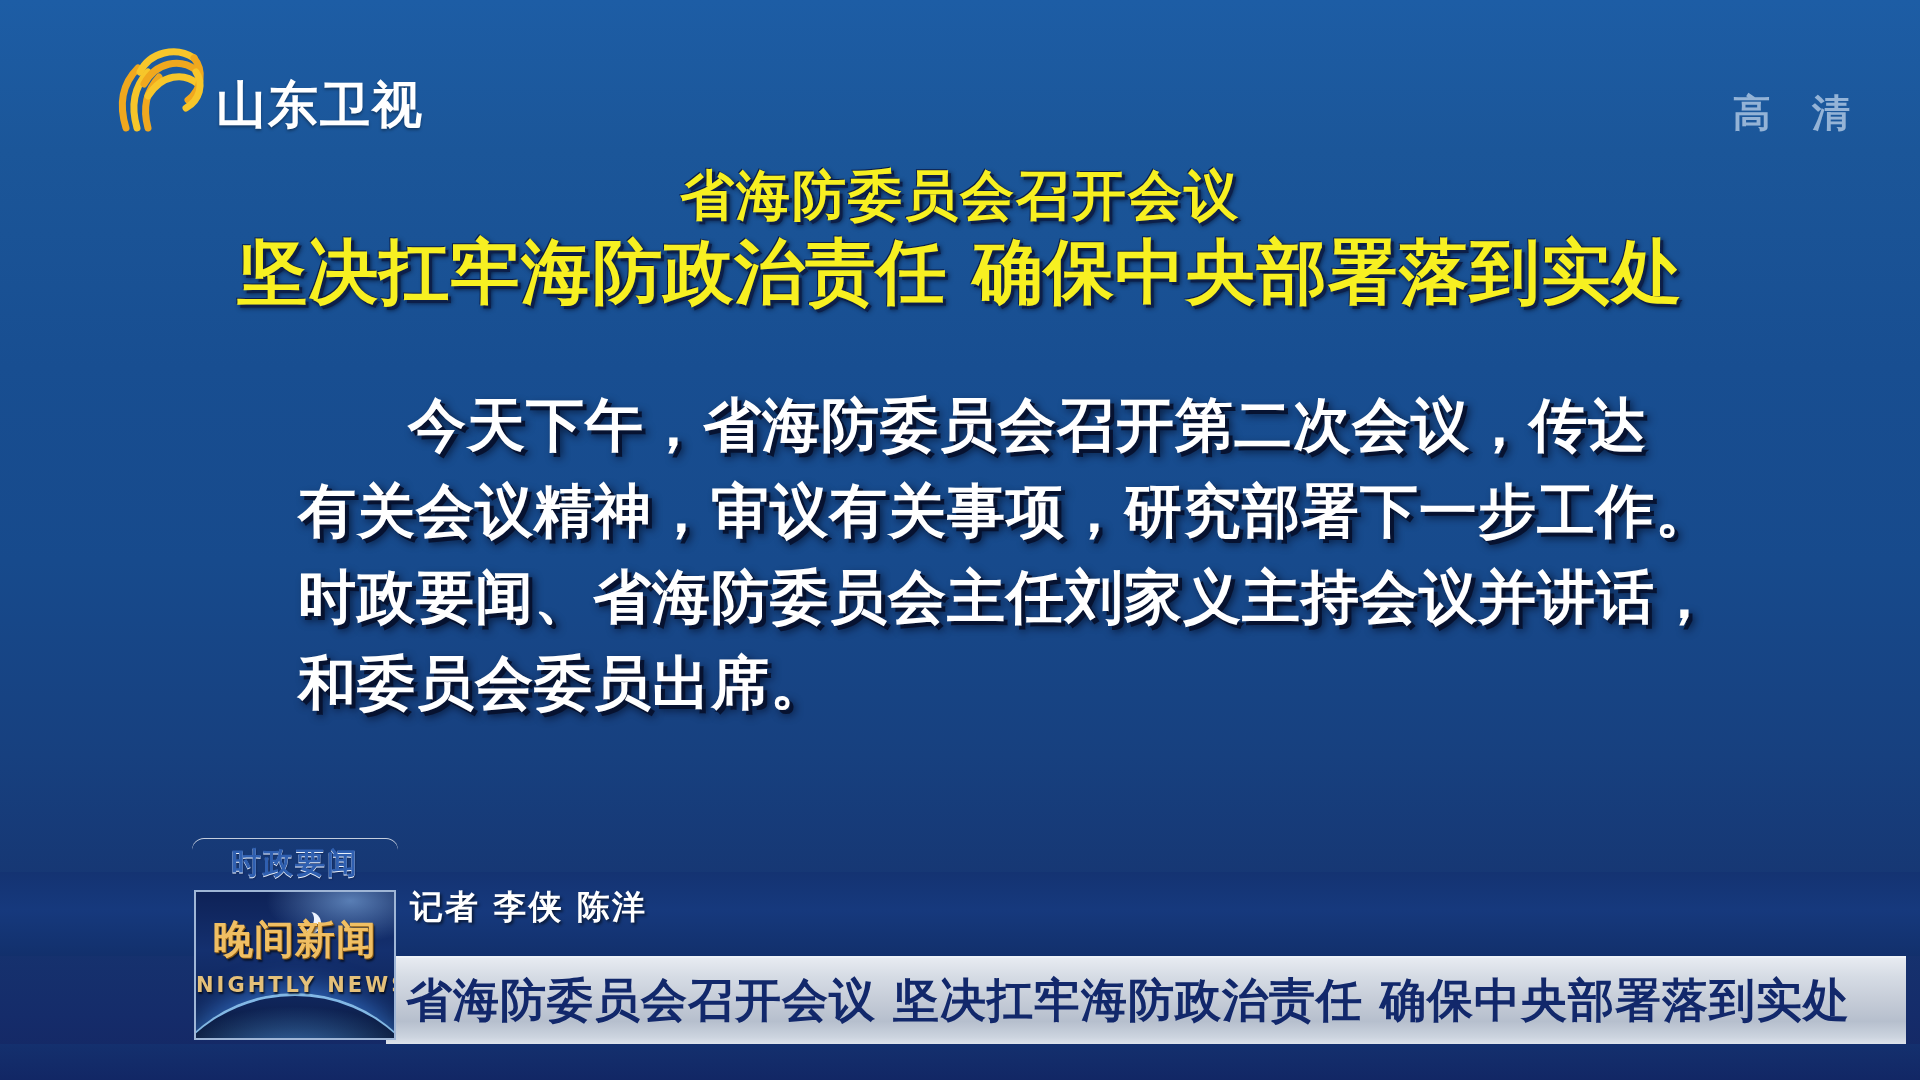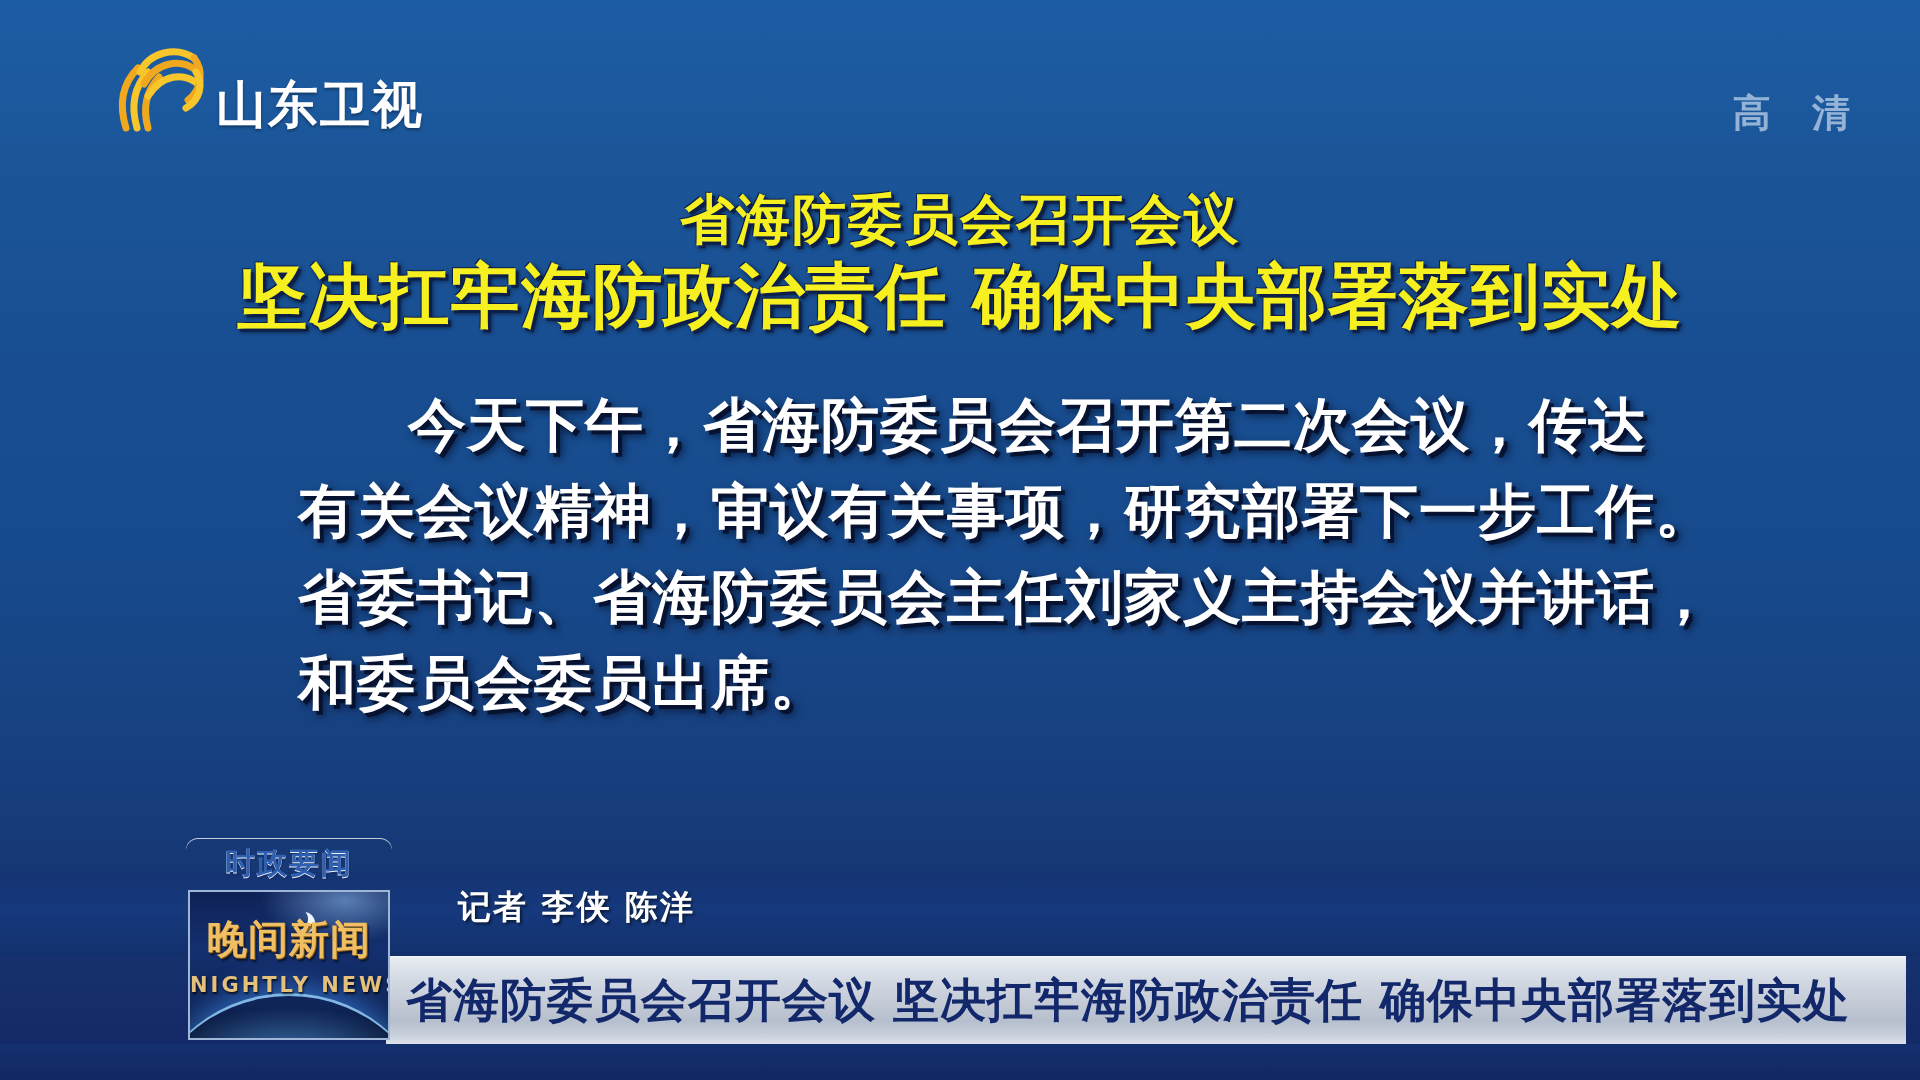--- a/index.html
+++ b/index.html
@@ -69,21 +69,20 @@
     margin-left: 8px;
   }
 
   
   #headline {
     position: absolute;
     left: 0;
     right: 0;
     top: 160px;
     text-align: center;
-    margin-top: 24px;
   }
   #headline .hl {
     display: block;
     color: #f7f021;
     font-weight: 700;
     white-space: nowrap;
     text-shadow:
        3px 3px 0 #0d1f49,
        3px 3px 5px rgba(4,10,30,.85),
       -1px -1px 0 #0d1f49;
@@ -135,21 +134,20 @@
     position: absolute;
     left: 410px;
     top: 68px;
     font-size: 33px;
     line-height: 38px;
     font-weight: 700;
     color: #ffffff;
     letter-spacing: 2px;
     white-space: nowrap;
     text-shadow: 2px 2px 3px rgba(0,0,0,.55);
-    margin-left: 48px;
   }
 
   
   #ticker-bar {
     position: absolute;
     left: 386px;
     top: 136px;
     width: 1520px;
     height: 88px;
     background: linear-gradient(180deg,
@@ -180,21 +178,21 @@
     left: 0;
     top: 224px;
     width: 1920px;
     height: 36px;
     background: linear-gradient(180deg, #14306e 0%, #122765 100%);
   }
 
   
   #programme-badge {
     position: absolute;
-    left: 186px;
+    left: 192px;
     top: 18px;
     width: 206px;
     height: 208px;
     z-index: 4;
   }
   #badge-banner {
     position: absolute;
     left: 0;
     top: 0;
     width: 206px;
@@ -323,21 +321,21 @@
   <div id="hd-badge">高 清</div>
 
   <div id="headline">
     <span class="hl hl1">省海防委员会召开会议</span>
     <span class="hl hl2">坚决扛牢海防政治责任  确保中央部署落到实处</span>
   </div>
 
   <div id="body-copy">
     <span class="bl indent">今天下午，省海防委员会召开第二次会议，传达</span>
     <span class="bl">有关会议精神，审议有关事项，研究部署下一步工作。</span>
-    <span class="bl">省委书记、省海防委员会主任刘家义主持会议并讲话，</span>
+    <span class="bl">时政要闻、省海防委员会主任刘家义主持会议并讲话，</span>
     <span class="bl">和委员会委员出席。</span>
   </div>
 
   <div id="lower-third">
 
     <div id="credit-strip"></div>
     <div id="credit-text">记者 李侠 陈洋</div>
 
     <div id="ticker-bar">
       <div id="ticker-text">省海防委员会召开会议 坚决扛牢海防政治责任 确保中央部署落到实处</div>

